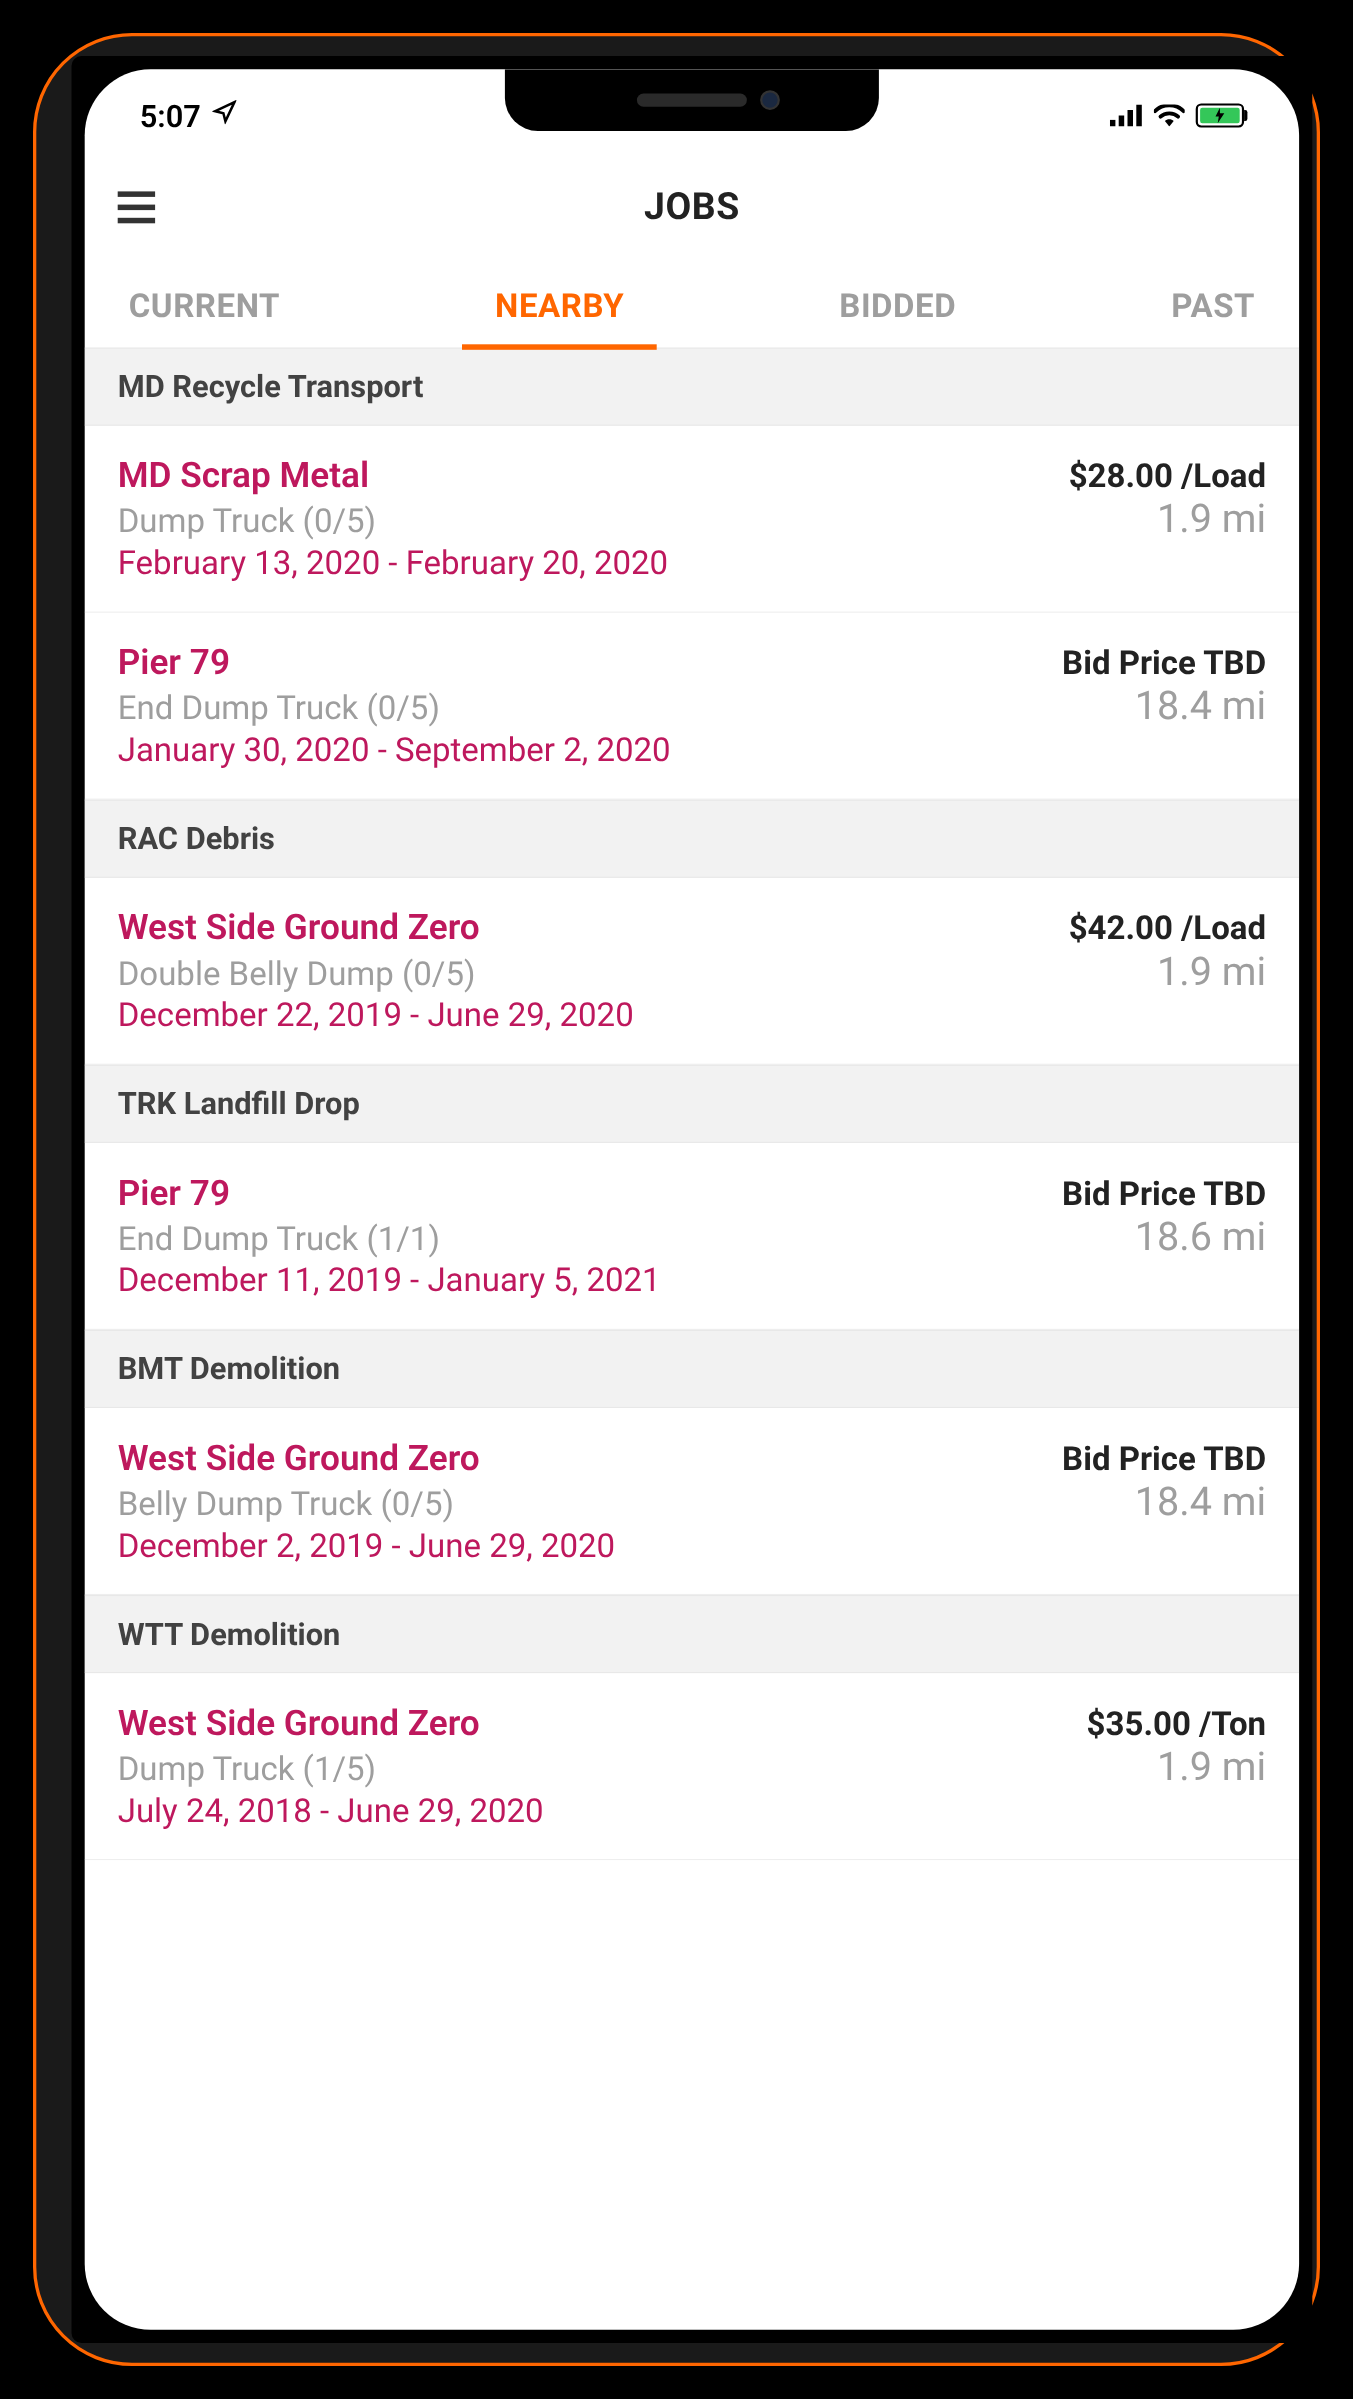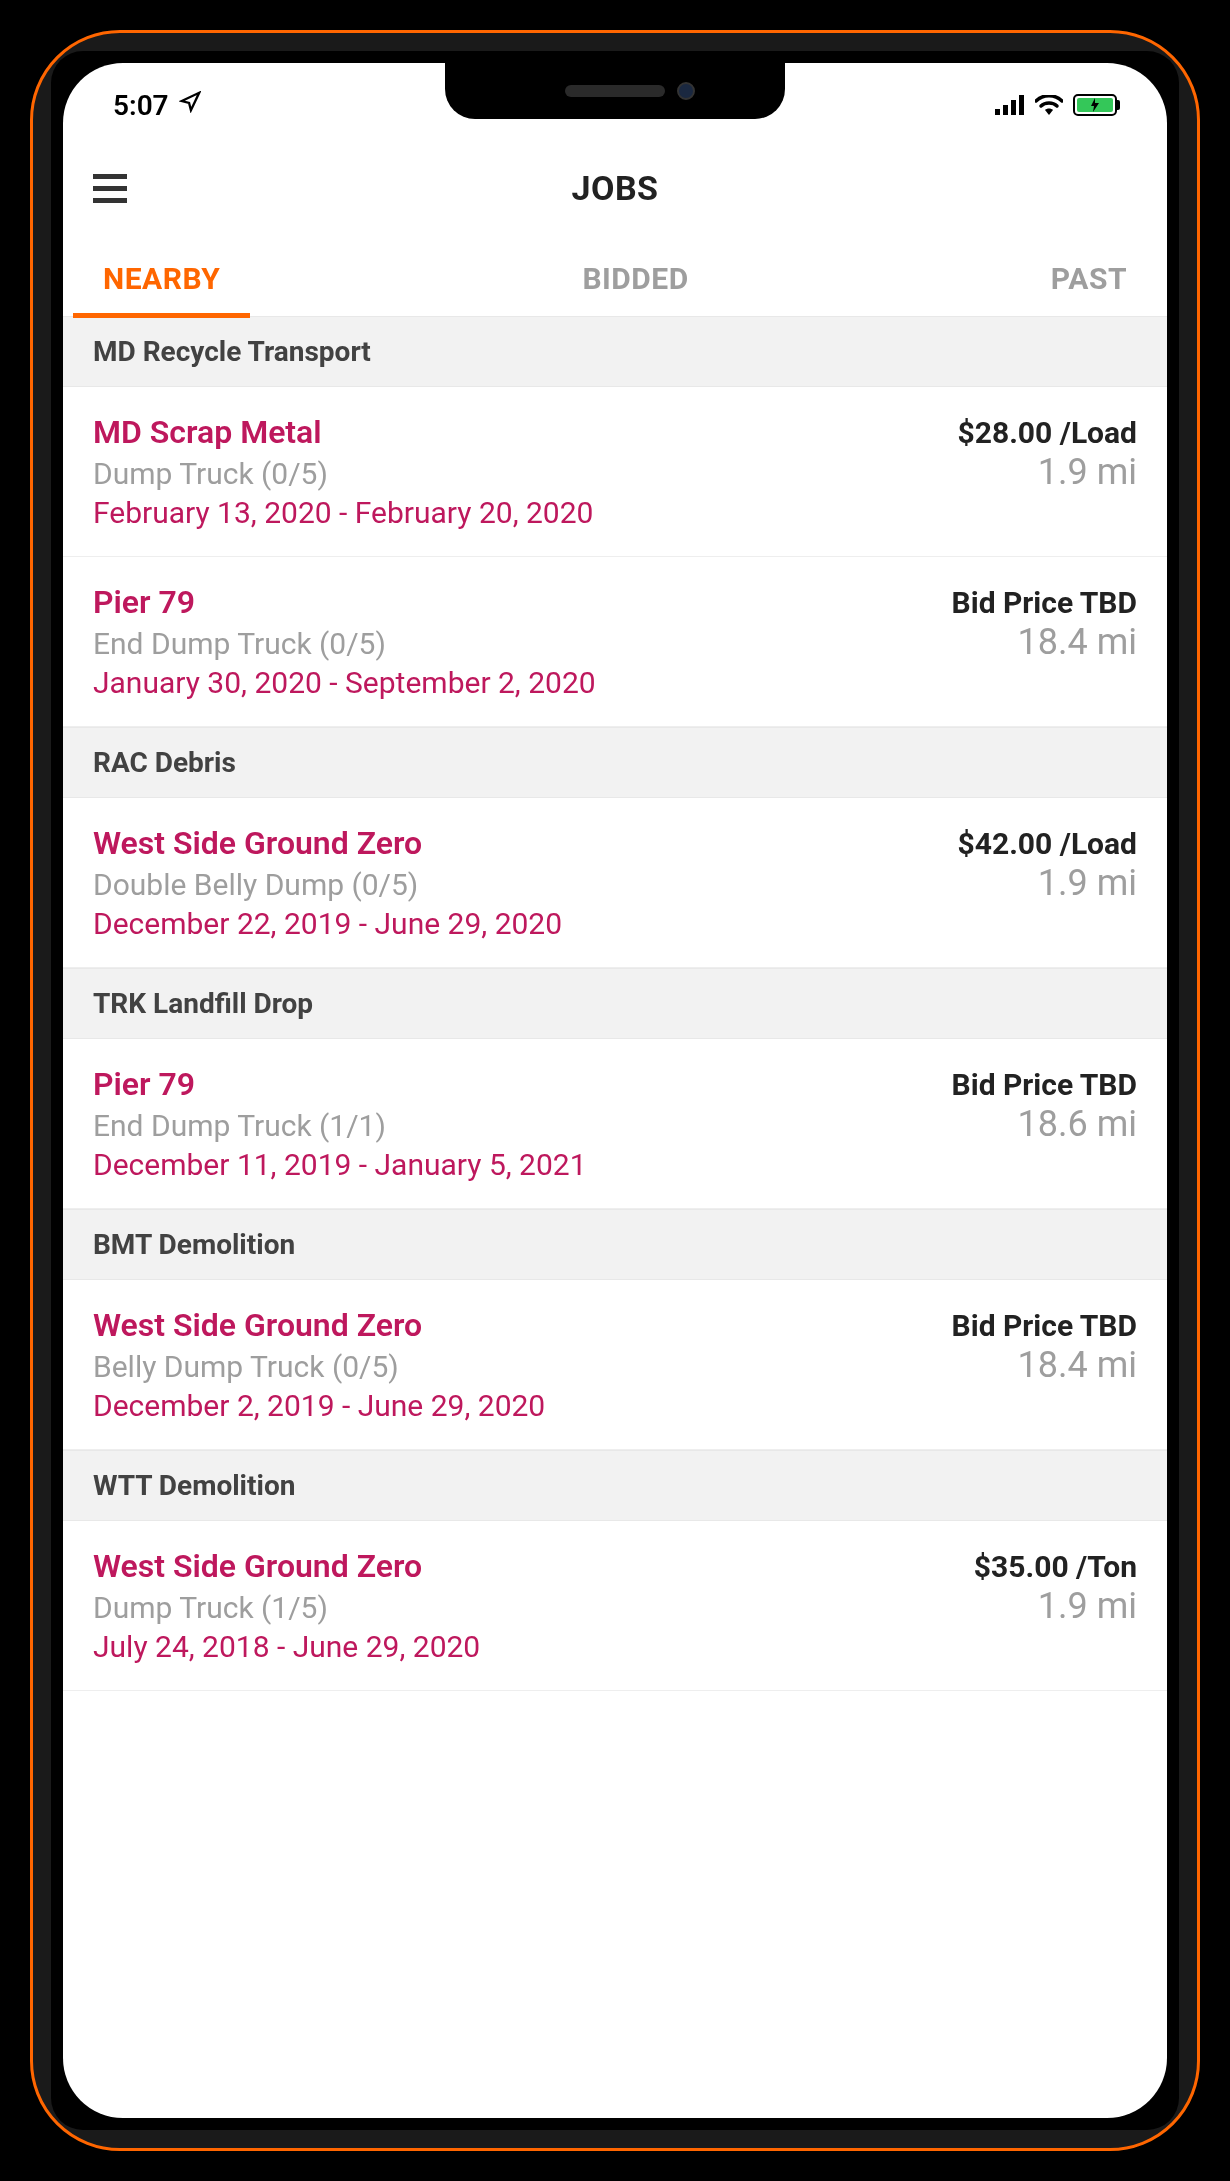--- a/index.html
+++ b/index.html
@@ -23,22 +23,23 @@
     border: 3px solid #ff6600;
     border-radius: 90px;
     background: #1a1a1a;
     padding: 18px;
     position: relative;
   }
   .device-inner {
     width: 100%;
     height: 100%;
     background: #000;
-    border-radius: 32px;
+    border-radius: 9px;
     padding: 12px;
+    margin-left: 14px;
   }
   .screen {
     width: 100%;
     height: 100%;
     background: #fff;
     border-radius: 60px;
     overflow: hidden;
     position: relative;
   }
   .notch {
@@ -273,20 +274,21 @@
         <div class="nav-bar">
           <div class="menu-btn">
             <span></span>
             <span></span>
             <span></span>
           </div>
           <div class="nav-title">JOBS</div>
         </div>
 
         <div class="tabs" id="tabs-container">
+            <div class="tab">CURRENT</div>
             <div class="tab active">NEARBY</div>
             <div class="tab">BIDDED</div>
             <div class="tab">PAST</div>
           </div>
 
         <div id="list-container">
             <div class="section-header">MD Recycle Transport</div>
             <div class="job-item">
               <div class="job-row">
                 <div class="job-title">MD Scrap Metal</div>

